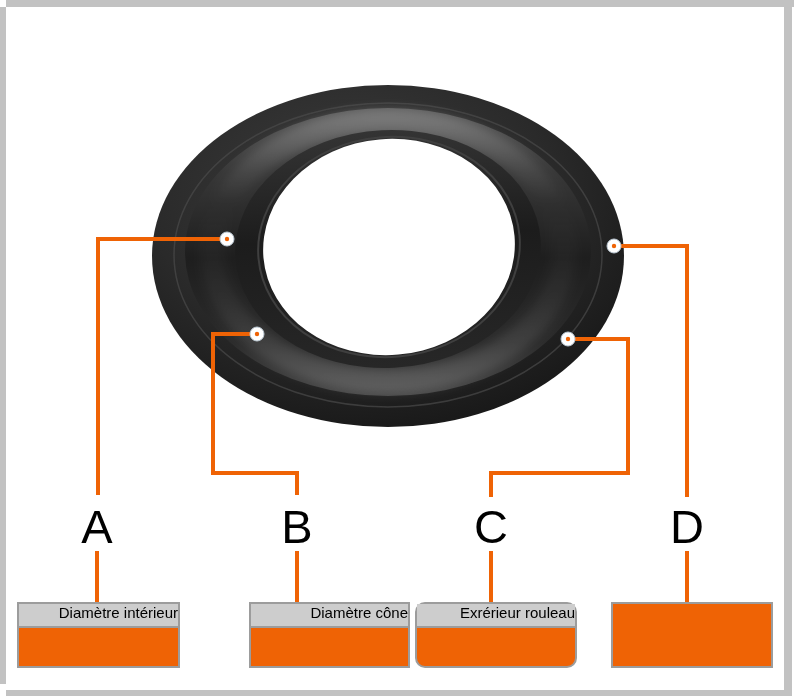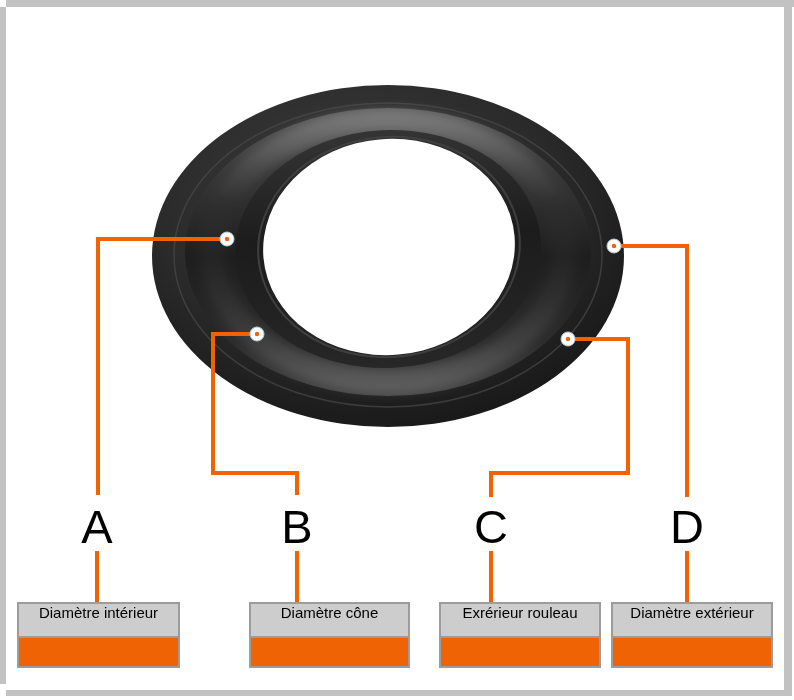--- a/index.html
+++ b/index.html
@@ -25,27 +25,27 @@
   #letter-b { left:265px; }
   #letter-c { left:459px; }
   #letter-d { left:655px; }
 
   .label-box {
     position:absolute; top:602px; height:66px; box-sizing:border-box;
     border:2px solid #9c9c9c; background:#ef6305;
   }
   #label-box-a { left:17px;  width:163px; }
   #label-box-b { left:217px; width:161px;margin-left:32px; }
-  #label-box-c { left:439px; width:162px; }
+  #label-box-c { left:415px; width:162px;border-radius:10px; }
   #label-box-d { left:611px; width:162px; }
 
   .label-header {
-    box-sizing:border-box; height:34px; background:#cdcdcd;
+    box-sizing:border-box; height:24px; background:#cdcdcd;
     border-bottom:2px solid #9c9c9c;
-    font-size:15px; line-height:18px; text-align:center; color:#000;
+    font-size:15px; line-height:18px; text-align:right; color:#000;
     white-space:nowrap; overflow:hidden;
   }
   .label-value { height:41px; }
 </style>
 </head>
 <body>
 
 <div class="frame-bar" id="frame-top"></div>
 <div class="frame-bar" id="frame-left"></div>
 <div class="frame-bar" id="frame-right"></div>
@@ -133,15 +133,14 @@
 </div>
 <div class="label-box" id="label-box-b">
   <div class="label-header">Diamètre cône</div>
   <div class="label-value"></div>
 </div>
 <div class="label-box" id="label-box-c">
   <div class="label-header">Exrérieur rouleau</div>
   <div class="label-value"></div>
 </div>
 <div class="label-box" id="label-box-d">
-  <div class="label-header">Diamètre extérieur</div>
   <div class="label-value"></div>
 </div>
 
 </body></html>

